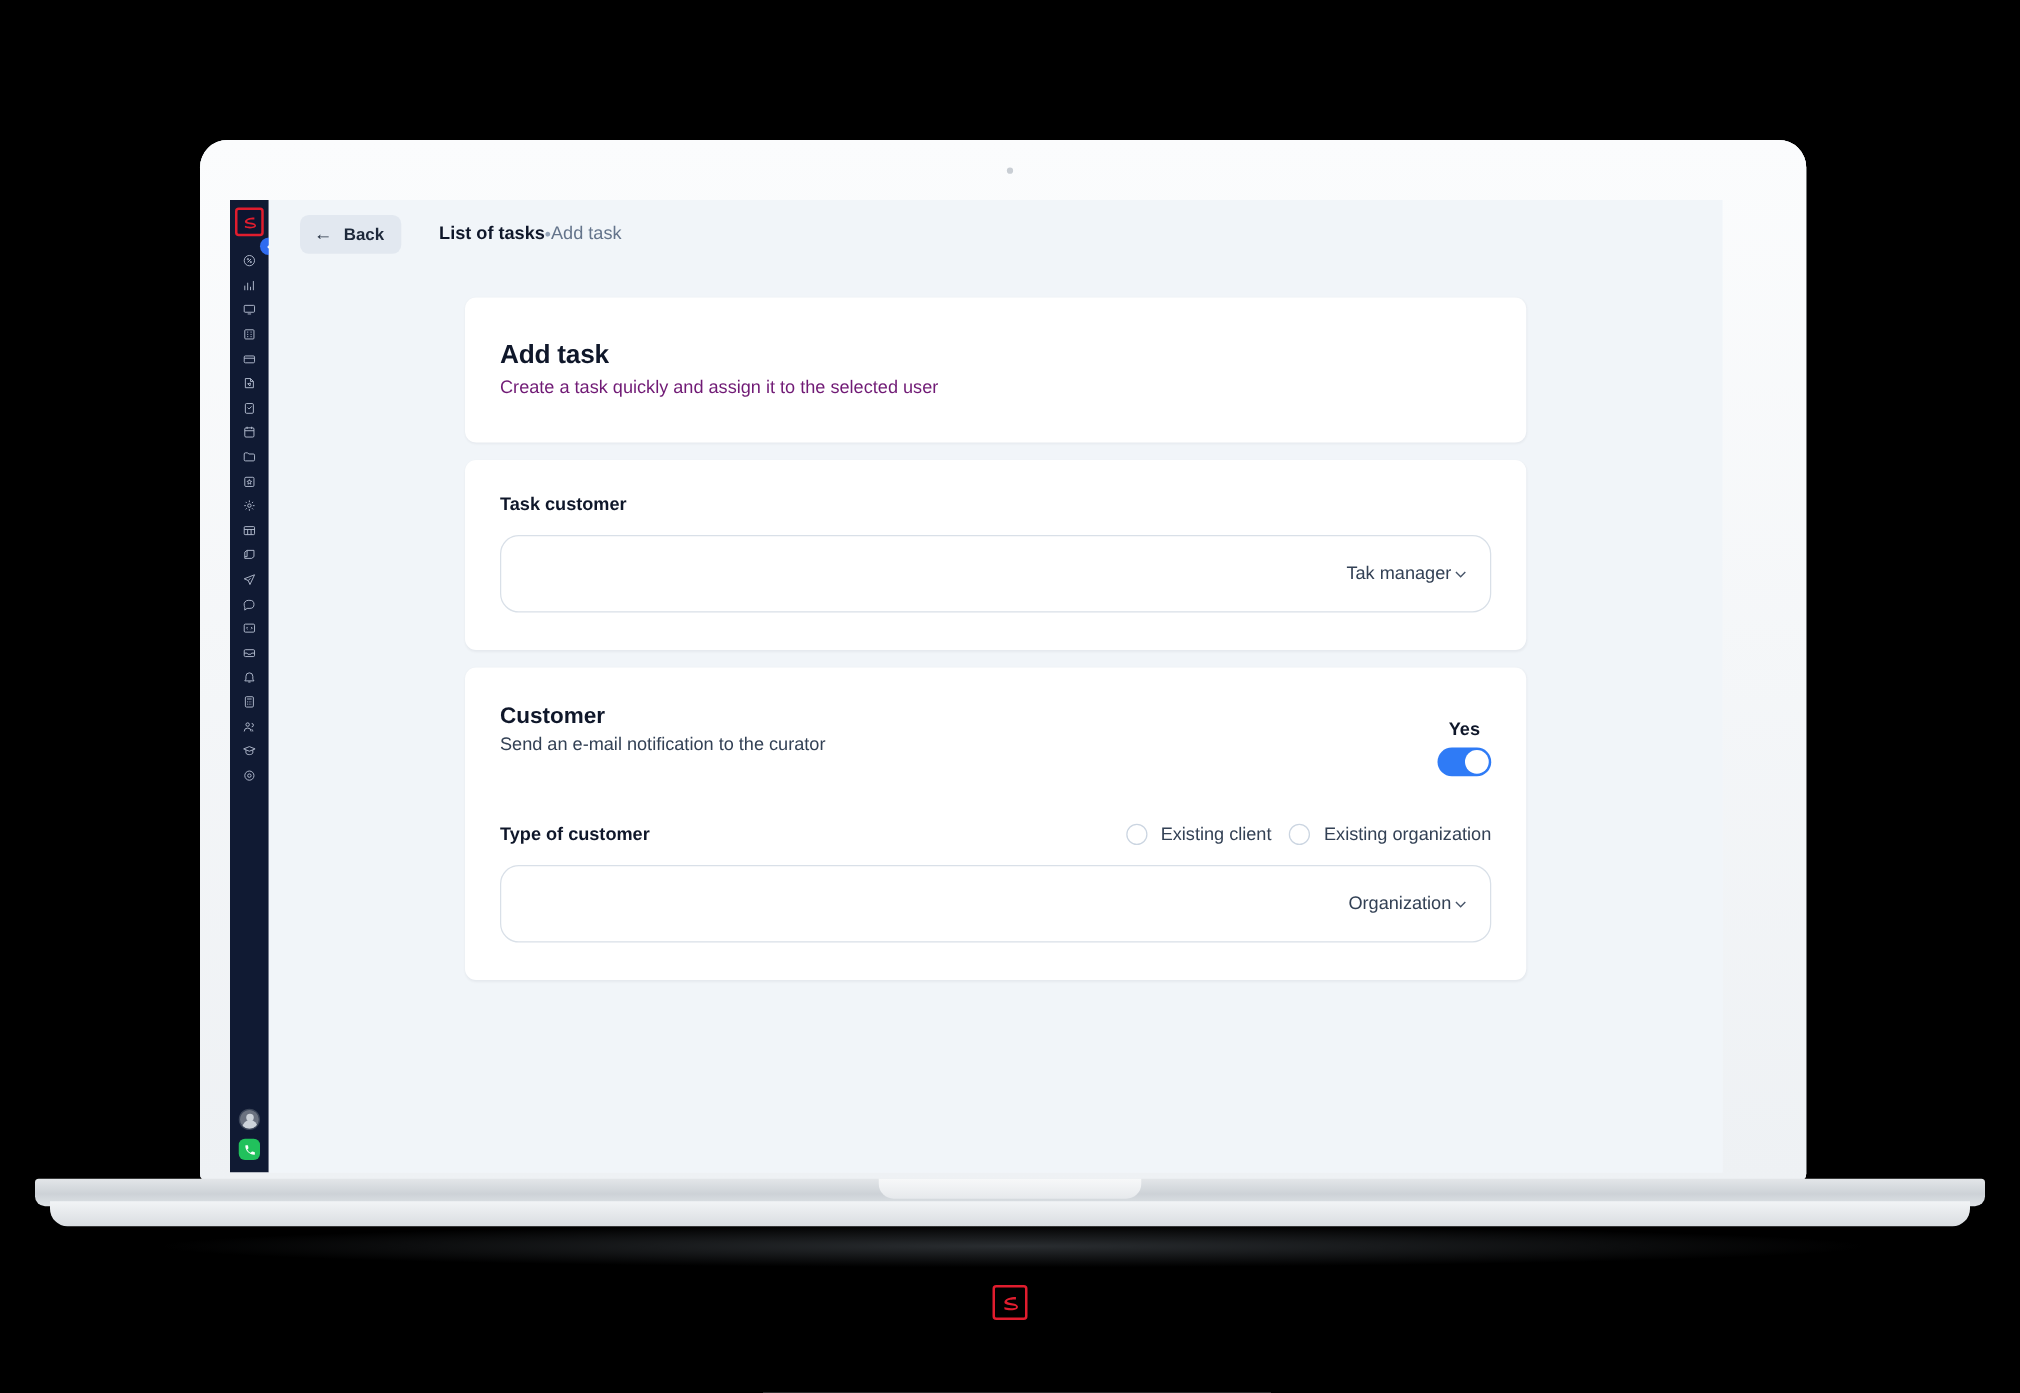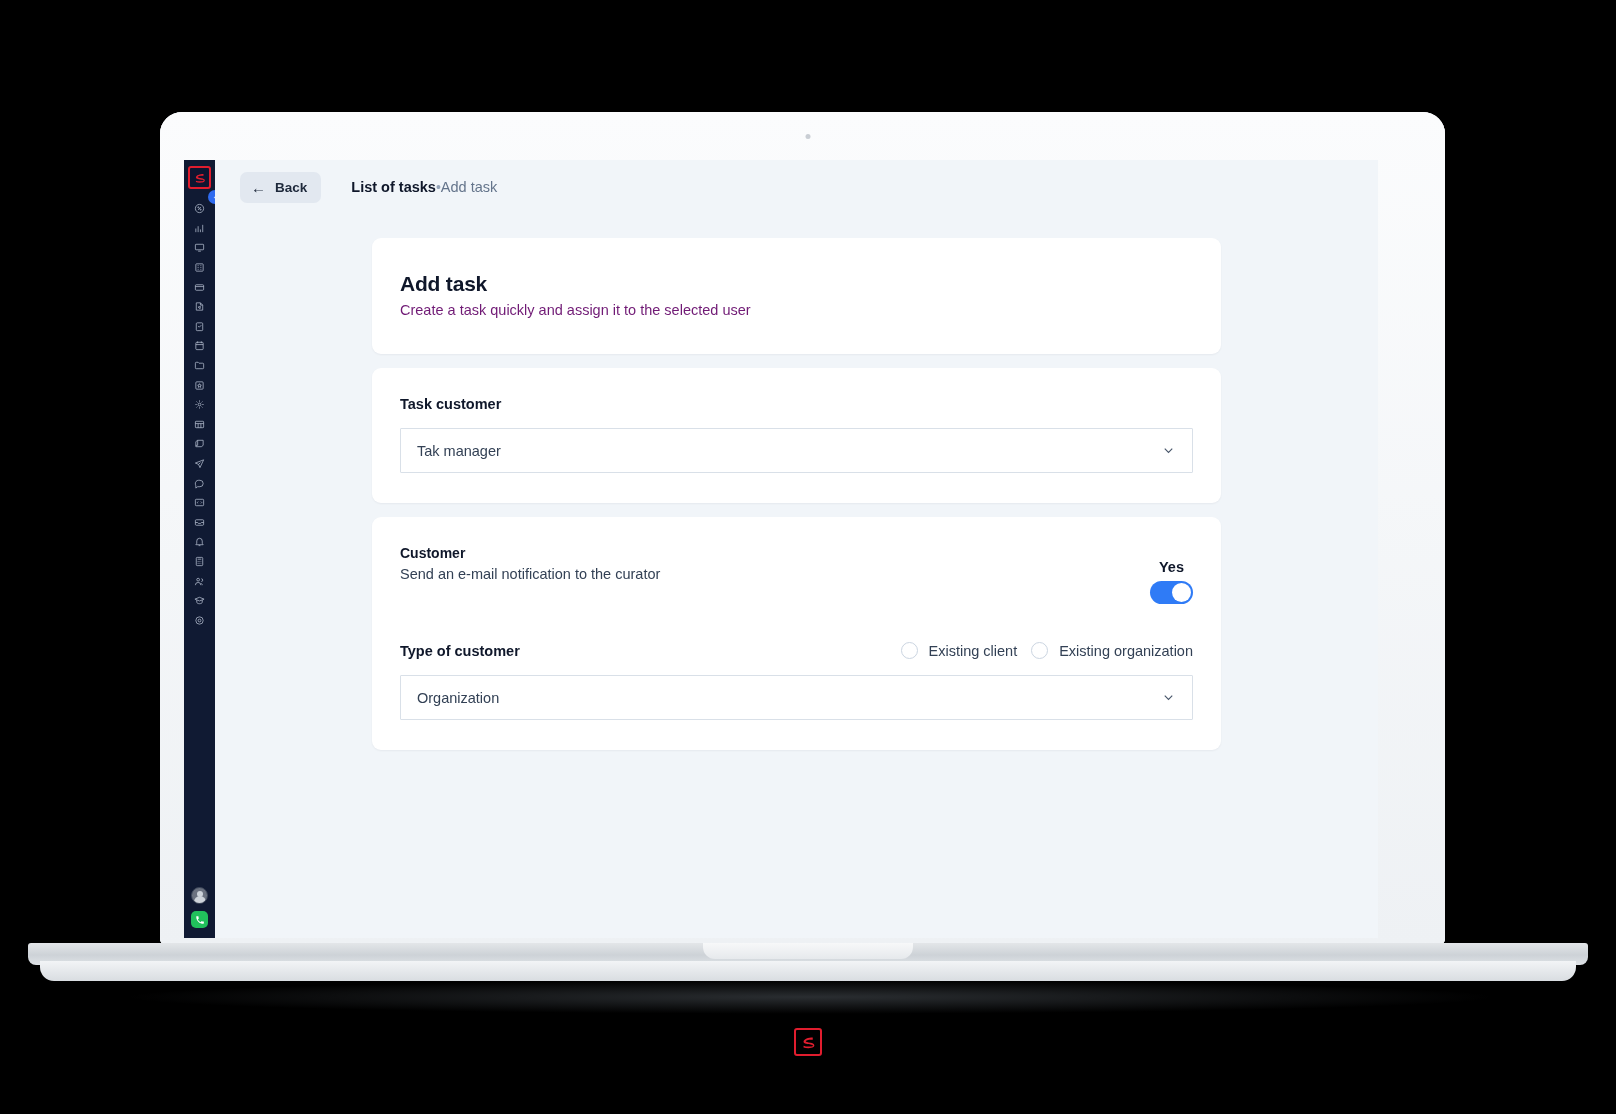--- a/index.html
+++ b/index.html
@@ -153,33 +153,33 @@
     box-shadow: 0 1px 2px rgba(15,23,42,0.05);
   }
   .card-header { padding: 34px 28px 36px 28px; }
   .card-title { font-size: 21px; font-weight: 700; color: #0f172a; letter-spacing: -0.2px; }
   .card-sub { margin-top: 6px; font-size: 14.5px; color: #701a75; }
 
   .card-body { padding: 28px 28px 30px 28px; }
   .field-label { font-size: 14.5px; font-weight: 700; color: #0f172a; }
   .select {
     margin-top: 16px;
-    height: 45px; width: 100%;
-    border: 1px solid #d9e0e8; border-radius: 1px;
+    height: 62px; width: 100%;
+    border: 1px solid #d9e0e8; border-radius: 15px;
     background: #fff;
-    display: flex; align-items: center; justify-content: space-between;
+    display: flex; align-items: center; justify-content: flex-end;
     padding: 0 16px;
     cursor: pointer;
   }
   .select-value { font-size: 14.5px; color: #334155; }
   .chev { color: #475569; display:flex; }
   .chev svg { width: 15px; height: 15px; }
 
   .cust-row { display: flex; align-items: flex-start; justify-content: space-between; }
-  .cust-left .cust-title { font-size: 14px; font-weight: 700; color: #0f172a; }
+  .cust-left .cust-title { font-size: 18px; font-weight: 700; color: #0f172a; }
   .cust-left .cust-desc { margin-top: 5px; font-size: 14.5px; color: #334155; }
   .toggle-wrap { display: flex; align-items: center; gap: 6px; padding-top: 14px; flex-direction: column; }
   .toggle-label { font-size: 14.5px; font-weight: 700; color: #0f172a; }
   .toggle {
     width: 43px; height: 23px; border-radius: 12px;
     background: #2f7bf6; position: relative; cursor: pointer;
   }
   .toggle .knob {
     position: absolute; right: 2px; top: 2px;
     width: 19px; height: 19px; border-radius: 50%; background: #fff;

